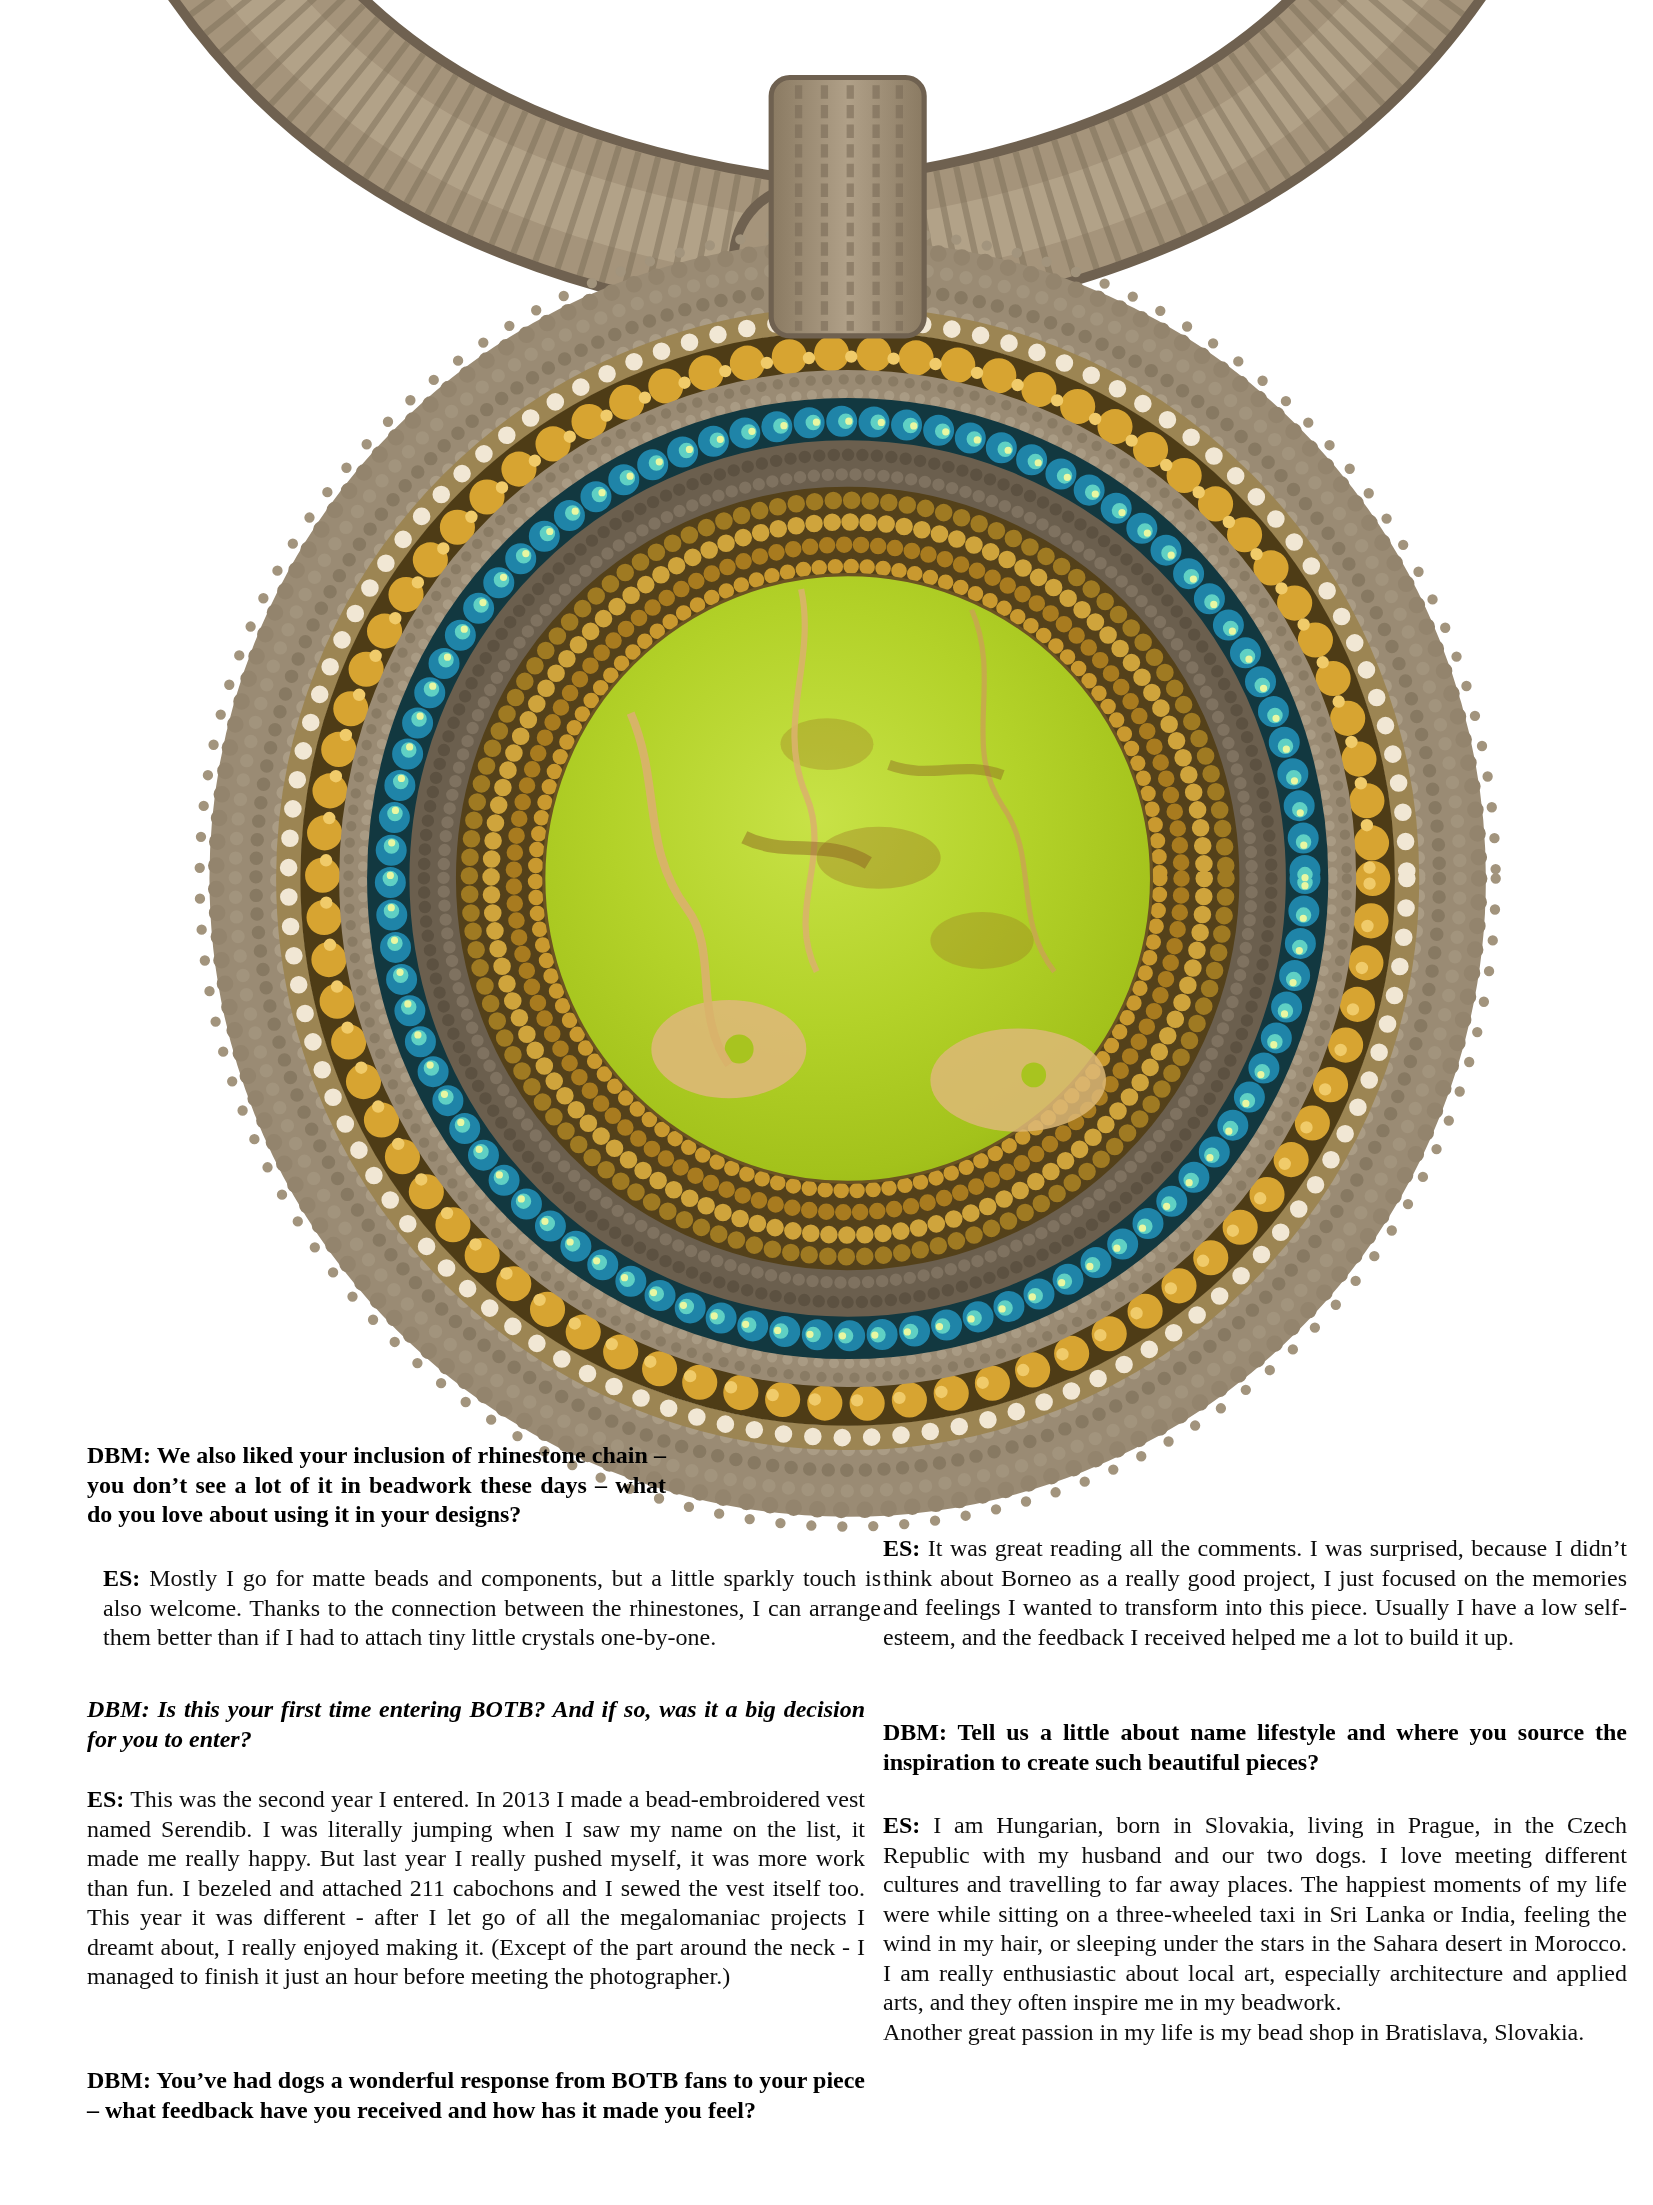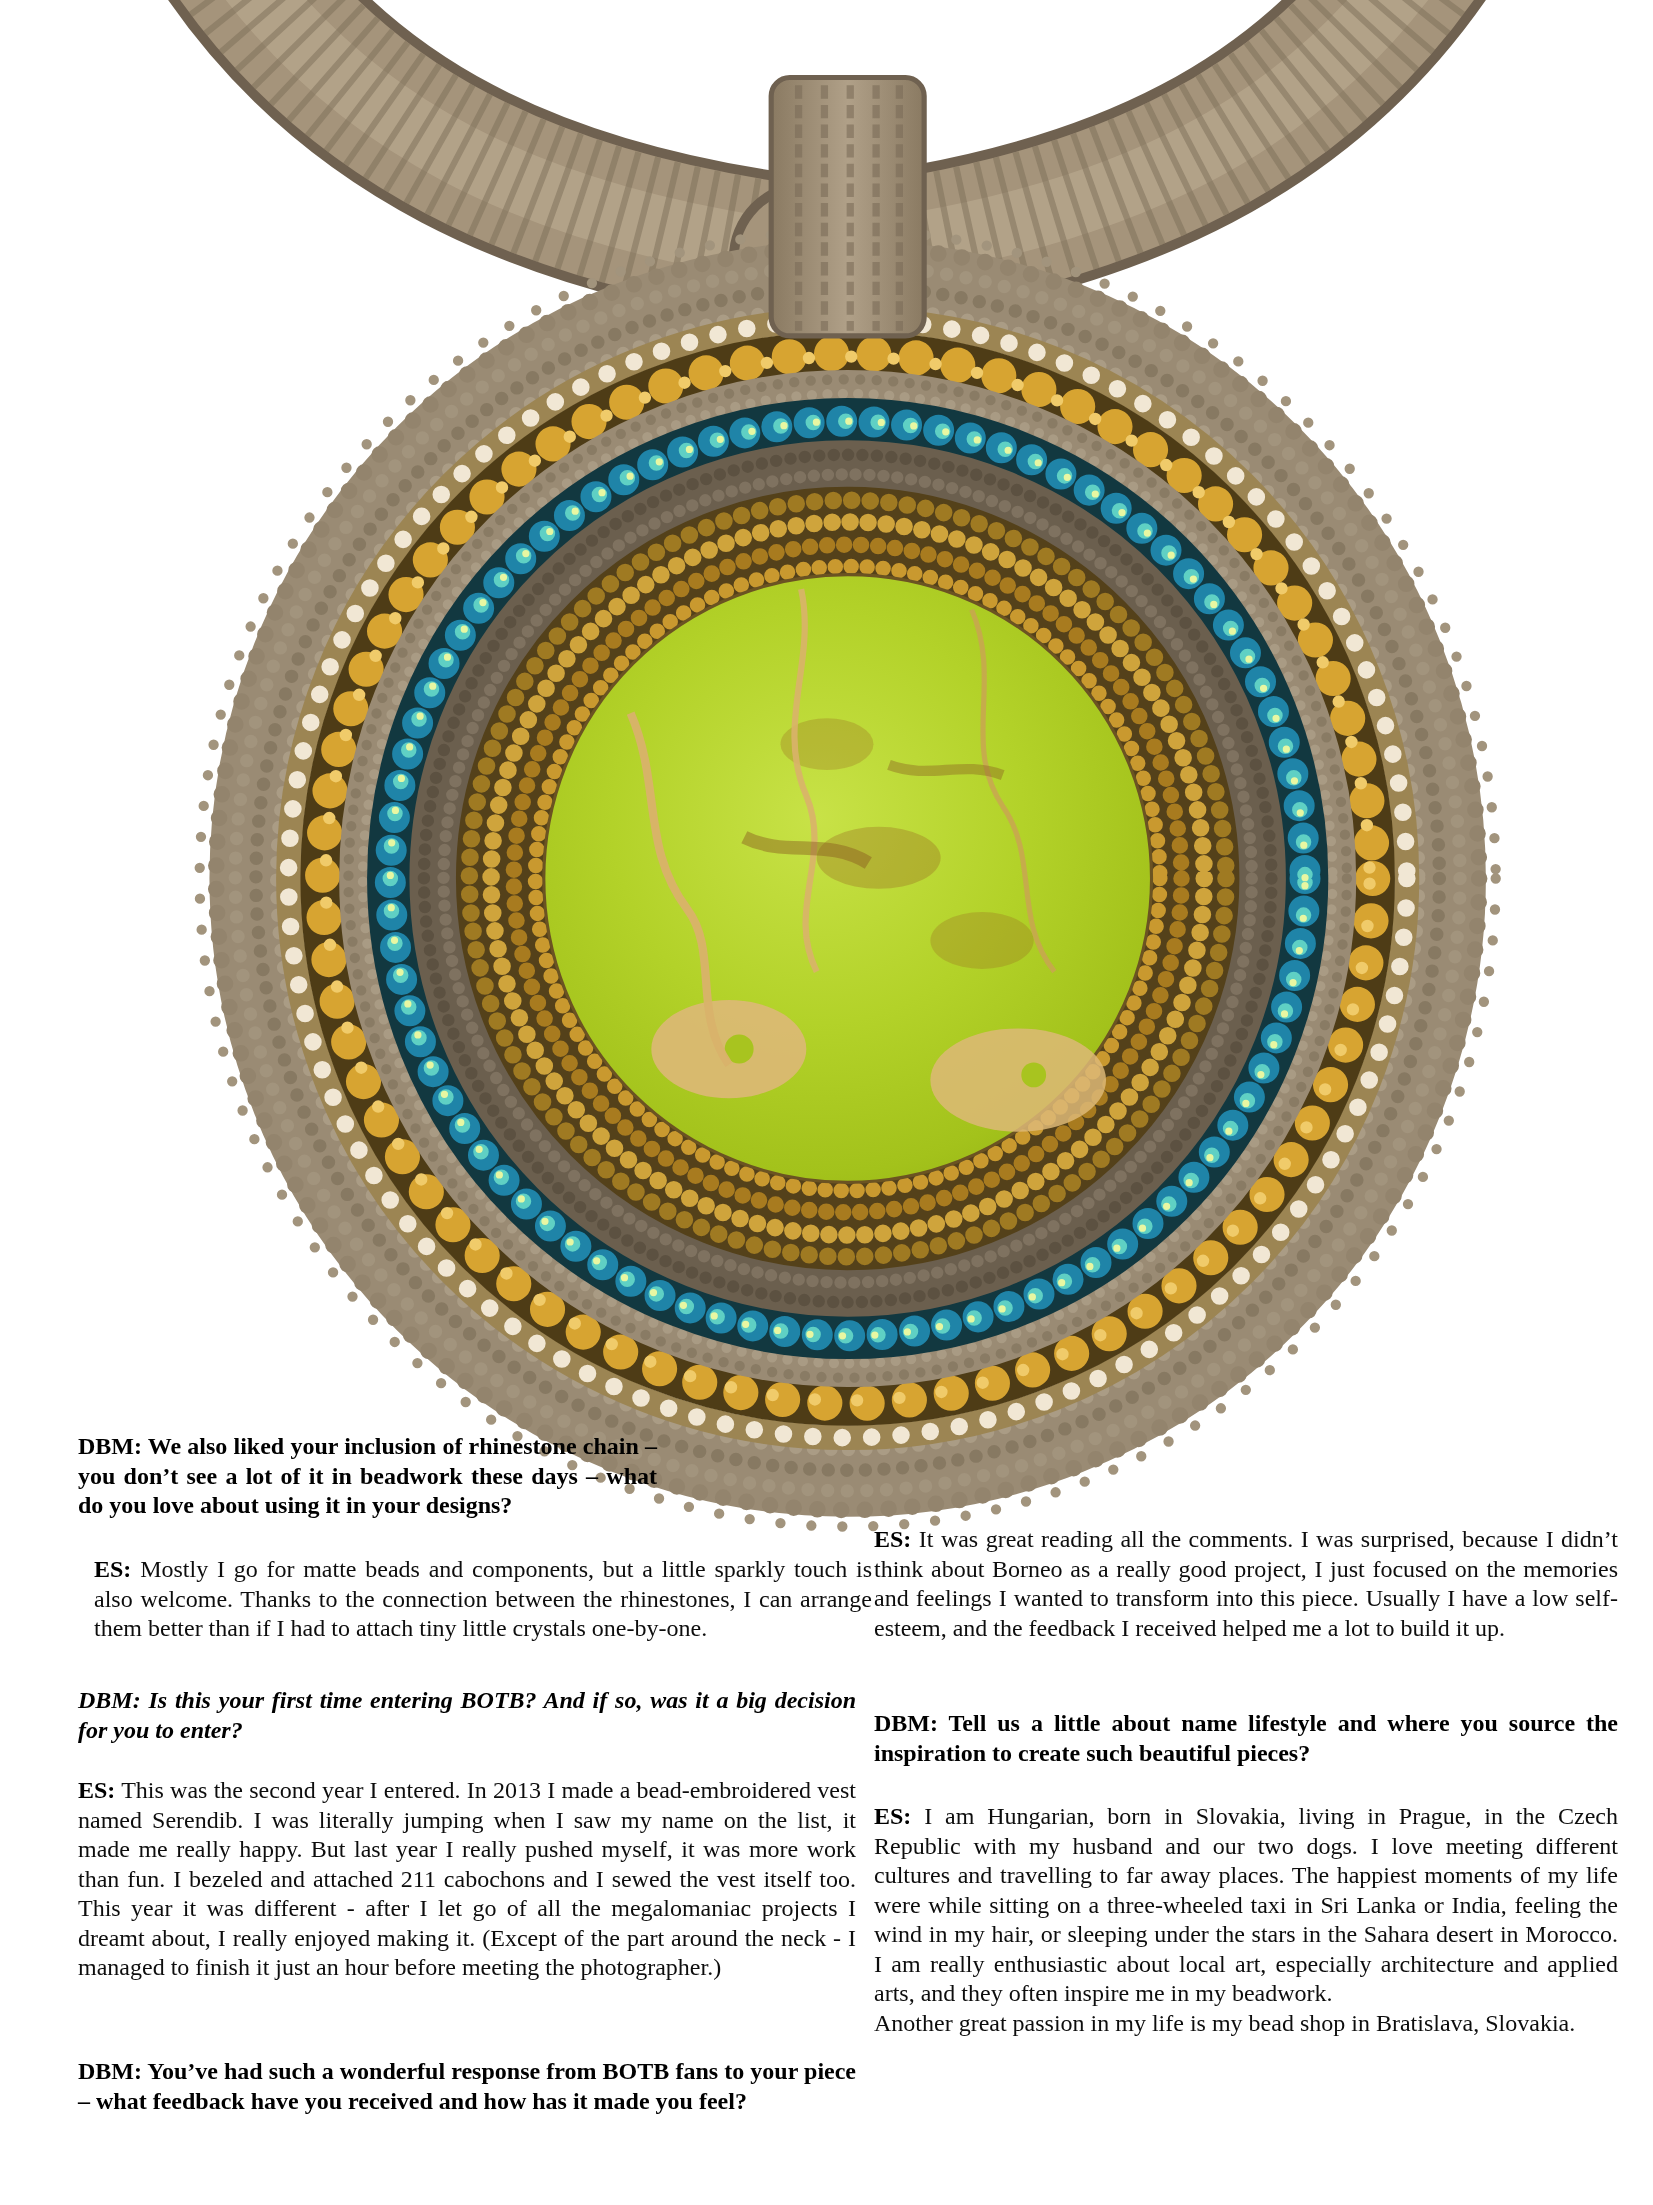--- a/index.html
+++ b/index.html
@@ -1,19 +1,19 @@
 <!DOCTYPE html>
 <html style="font-size:8.3px"><head>
 <meta charset="utf-8">
 <style>
   html,body{margin:0;padding:0;background:#ffffff;}
   body{width:1654px;height:2205px;position:relative;overflow:hidden;
        font-family:"Liberation Serif", serif;}
   .photo-wrap{position:absolute;left:0;top:0;width:1654px;height:1602px;}
-  .para{position:absolute;margin:0;font-size:24px;line-height:29.5px;color:#0d0d0d;
+  .para{position:absolute;margin:9px;font-size:24px;line-height:29.5px;color:#0d0d0d;
         text-align:justify;font-family:"Liberation Serif", serif;}
   .para.bold{font-weight:700;color:#000;}
   .speaker{font-weight:700;color:#000;}
   .block{display:block;}
 </style>
 </head>
 <body>
 
 <div class="photo-wrap">
 <svg width="1654" height="1602" viewBox="0 0 3200 3100" xmlns="http://www.w3.org/2000/svg">
@@ -120,20 +120,20 @@
 </div>
 
 <p class="para bold" style="left:78px; top:1432px; width:579px;"><span class="speaker">DBM:</span><span> We also liked your inclusion of rhinestone chain – you don’t see a lot of it in beadwork these days – what do you love about using it in your designs?</span></p>
 
 <p class="para" style="left:94px; top:1555px; width:778px;"><span class="speaker">ES:</span><span> Mostly I go for matte beads and components, but a little sparkly touch is also welcome. Thanks to the connection between the rhinestones, I can arrange them better than if I had to attach tiny little crystals one-by-one.</span></p>
 
 <p class="para bold" style="left:78px; top:1686px; width:778px;font-style:italic;"><span class="speaker">DBM:</span><span> Is this your first time entering BOTB? And if so, was it a big decision for you to enter?</span></p>
 
 <p class="para" style="left:78px; top:1776px; width:778px;"><span class="speaker">ES:</span><span> This was the second year I entered. In 2013 I made a bead-embroidered vest named Serendib. I was literally jumping when I saw my name on the list, it made me really happy. But last year I really pushed myself, it was more work than fun. I bezeled and attached 211 cabochons and I sewed the vest itself too. This year it was different - after I let go of all the megalomaniac projects I dreamt about, I really enjoyed making it. (Except of the part around the neck - I managed to finish it just an hour before meeting the photographer.)</span></p>
 
-<p class="para bold" style="left:78px; top:2057px; width:778px;"><span class="speaker">DBM:</span><span> You’ve had such a wonderful response from BOTB fans to your piece – what feedback have you received and how has it made you feel?</span></p>
+<p class="para bold" style="left:78px; top:2057px; width:778px;"><span class="speaker">DBM:</span><span> You’ve had dogs a wonderful response from BOTB fans to your piece – what feedback have you received and how has it made you feel?</span></p>
 
 <p class="para" style="left:874px; top:1525px; width:744px;"><span class="speaker">ES:</span><span> It was great reading all the comments. I was surprised, because I didn’t think about Borneo as a really good project, I just focused on the memories and feelings I wanted to transform into this piece. Usually I have a low self-esteem, and the feedback I received helped me a lot to build it up.</span></p>
 
 <p class="para bold" style="left:874px; top:1709px; width:744px;"><span class="speaker">DBM:</span><span> Tell us a little about name lifestyle and where you source the inspiration to create such beautiful pieces?</span></p>
 
 <p class="para" style="left:874px; top:1802px; width:744px;"><span class="speaker">ES:</span><span> I am Hungarian, born in Slovakia, living in Prague, in the Czech Republic with my husband and our two dogs. I love meeting different cultures and travelling to far away places. The happiest moments of my life were while sitting on a three-wheeled taxi in Sri Lanka or India, feeling the wind in my hair, or sleeping under the stars in the Sahara desert in Morocco. I am really enthusiastic about local art, especially architecture and applied arts, and they often inspire me in my beadwork.</span><span class="block">Another great passion in my life is my bead shop in Bratislava, Slovakia.</span></p>
 
 
 </body></html>

